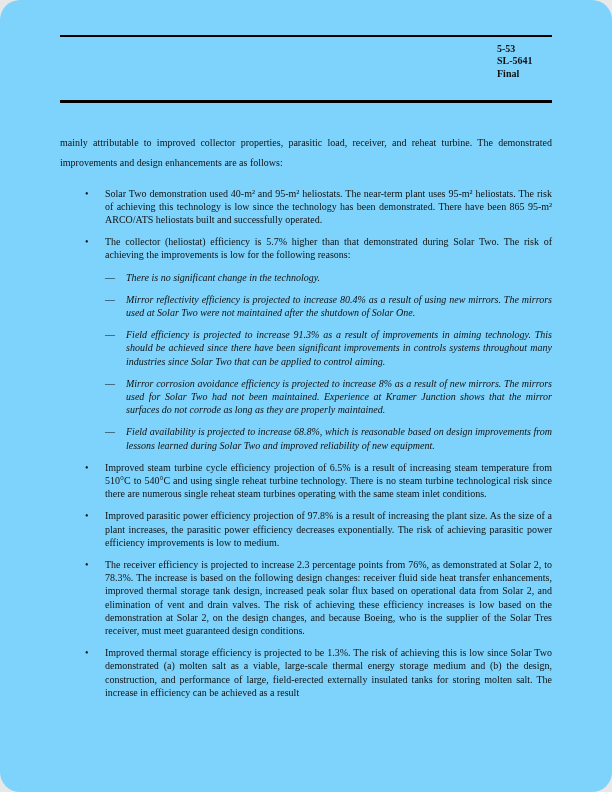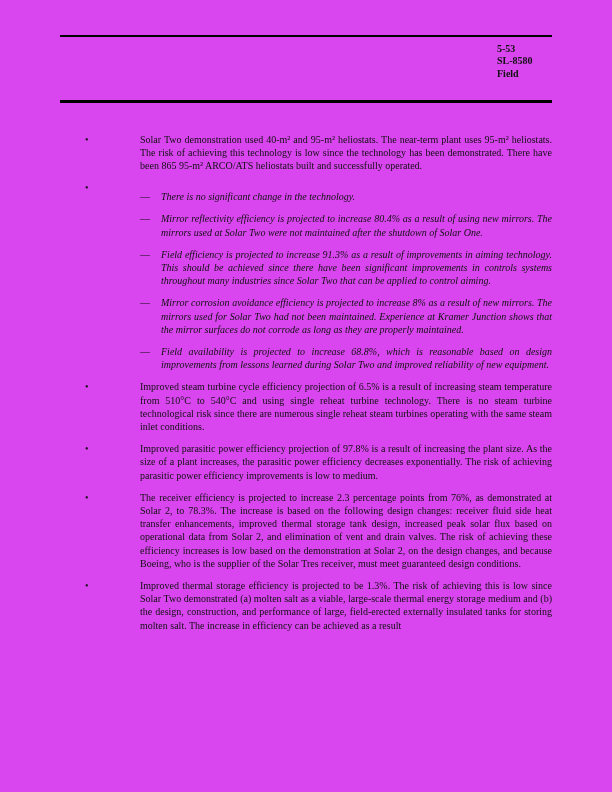--- a/index.html
+++ b/index.html
@@ -5,26 +5,27 @@
   html, body {
     margin: 0;
     padding: 0;
     background: #e8e8e8;
   }
   .page {
     position: relative;
     width: 612px;
     height: 792px;
     margin: 0 auto;
-    background: #d946ef;
+    background: #7dd3fc;
     box-sizing: border-box;
     padding: 0 60px;
     font-family: "Liberation Serif", "DejaVu Serif", serif;
     color: #111111;
     overflow: hidden;
+    border-radius: 20px;
   }
   .rule-thin {
     margin-top: 35px;
     height: 1.5px;
     background: #000000;
   }
   .rule-thick {
     margin-top: 20px;
     height: 2.5px;
     background: #000000;
@@ -54,21 +55,20 @@
     display: flex;
     margin-bottom: 9px;
   }
   .marker {
     flex: none;
     width: 20px;
     line-height: 13.2px;
   }
   .bcol {
     flex: 1;
-    margin-left: 35px;
   }
   .btext {
     line-height: 13.2px;
     text-align: justify;
   }
   .sub {
     display: flex;
     margin-top: 9px;
   }
   .smarker {
@@ -85,41 +85,43 @@
 </style>
 </head>
 <body>
 
 <div class="page">
 
   <div class="rule-thin"></div>
 
   <div class="header-block">
     <div>5-53</div>
-    <div>SL-8580</div>
-    <div>Field</div>
+    <div>SL-5641</div>
+    <div>Final</div>
   </div>
 
   <div class="rule-thick"></div>
 
   <div class="body-text">
 
+    <p class="intro">mainly attributable to improved collector properties, parasitic load, receiver, and reheat turbine. The demonstrated improvements and design enhancements are as follows:</p>
 
     <div class="bullets">
 
       <div class="bullet">
         <span class="marker">•</span>
         <div class="bcol">
           <div class="btext">Solar Two demonstration used 40-m² and 95-m² heliostats. The near-term plant uses 95-m² heliostats. The risk of achieving this technology is low since the technology has been demonstrated. There have been 865 95-m² ARCO/ATS heliostats built and successfully operated.</div>
         </div>
       </div>
 
       <div class="bullet">
         <span class="marker">•</span>
         <div class="bcol">
+          <div class="btext">The collector (heliostat) efficiency is 5.7% higher than that demonstrated during Solar Two. The risk of achieving the improvements is low for the following reasons:</div>
 
           <div class="sub">
             <span class="smarker">—</span>
             <div class="stext">There is no significant change in the technology.</div>
           </div>
 
           <div class="sub">
             <span class="smarker">—</span>
             <div class="stext">Mirror reflectivity efficiency is projected to increase 80.4% as a result of using new mirrors. The mirrors used at Solar Two were not maintained after the shutdown of Solar One.</div>
           </div>

